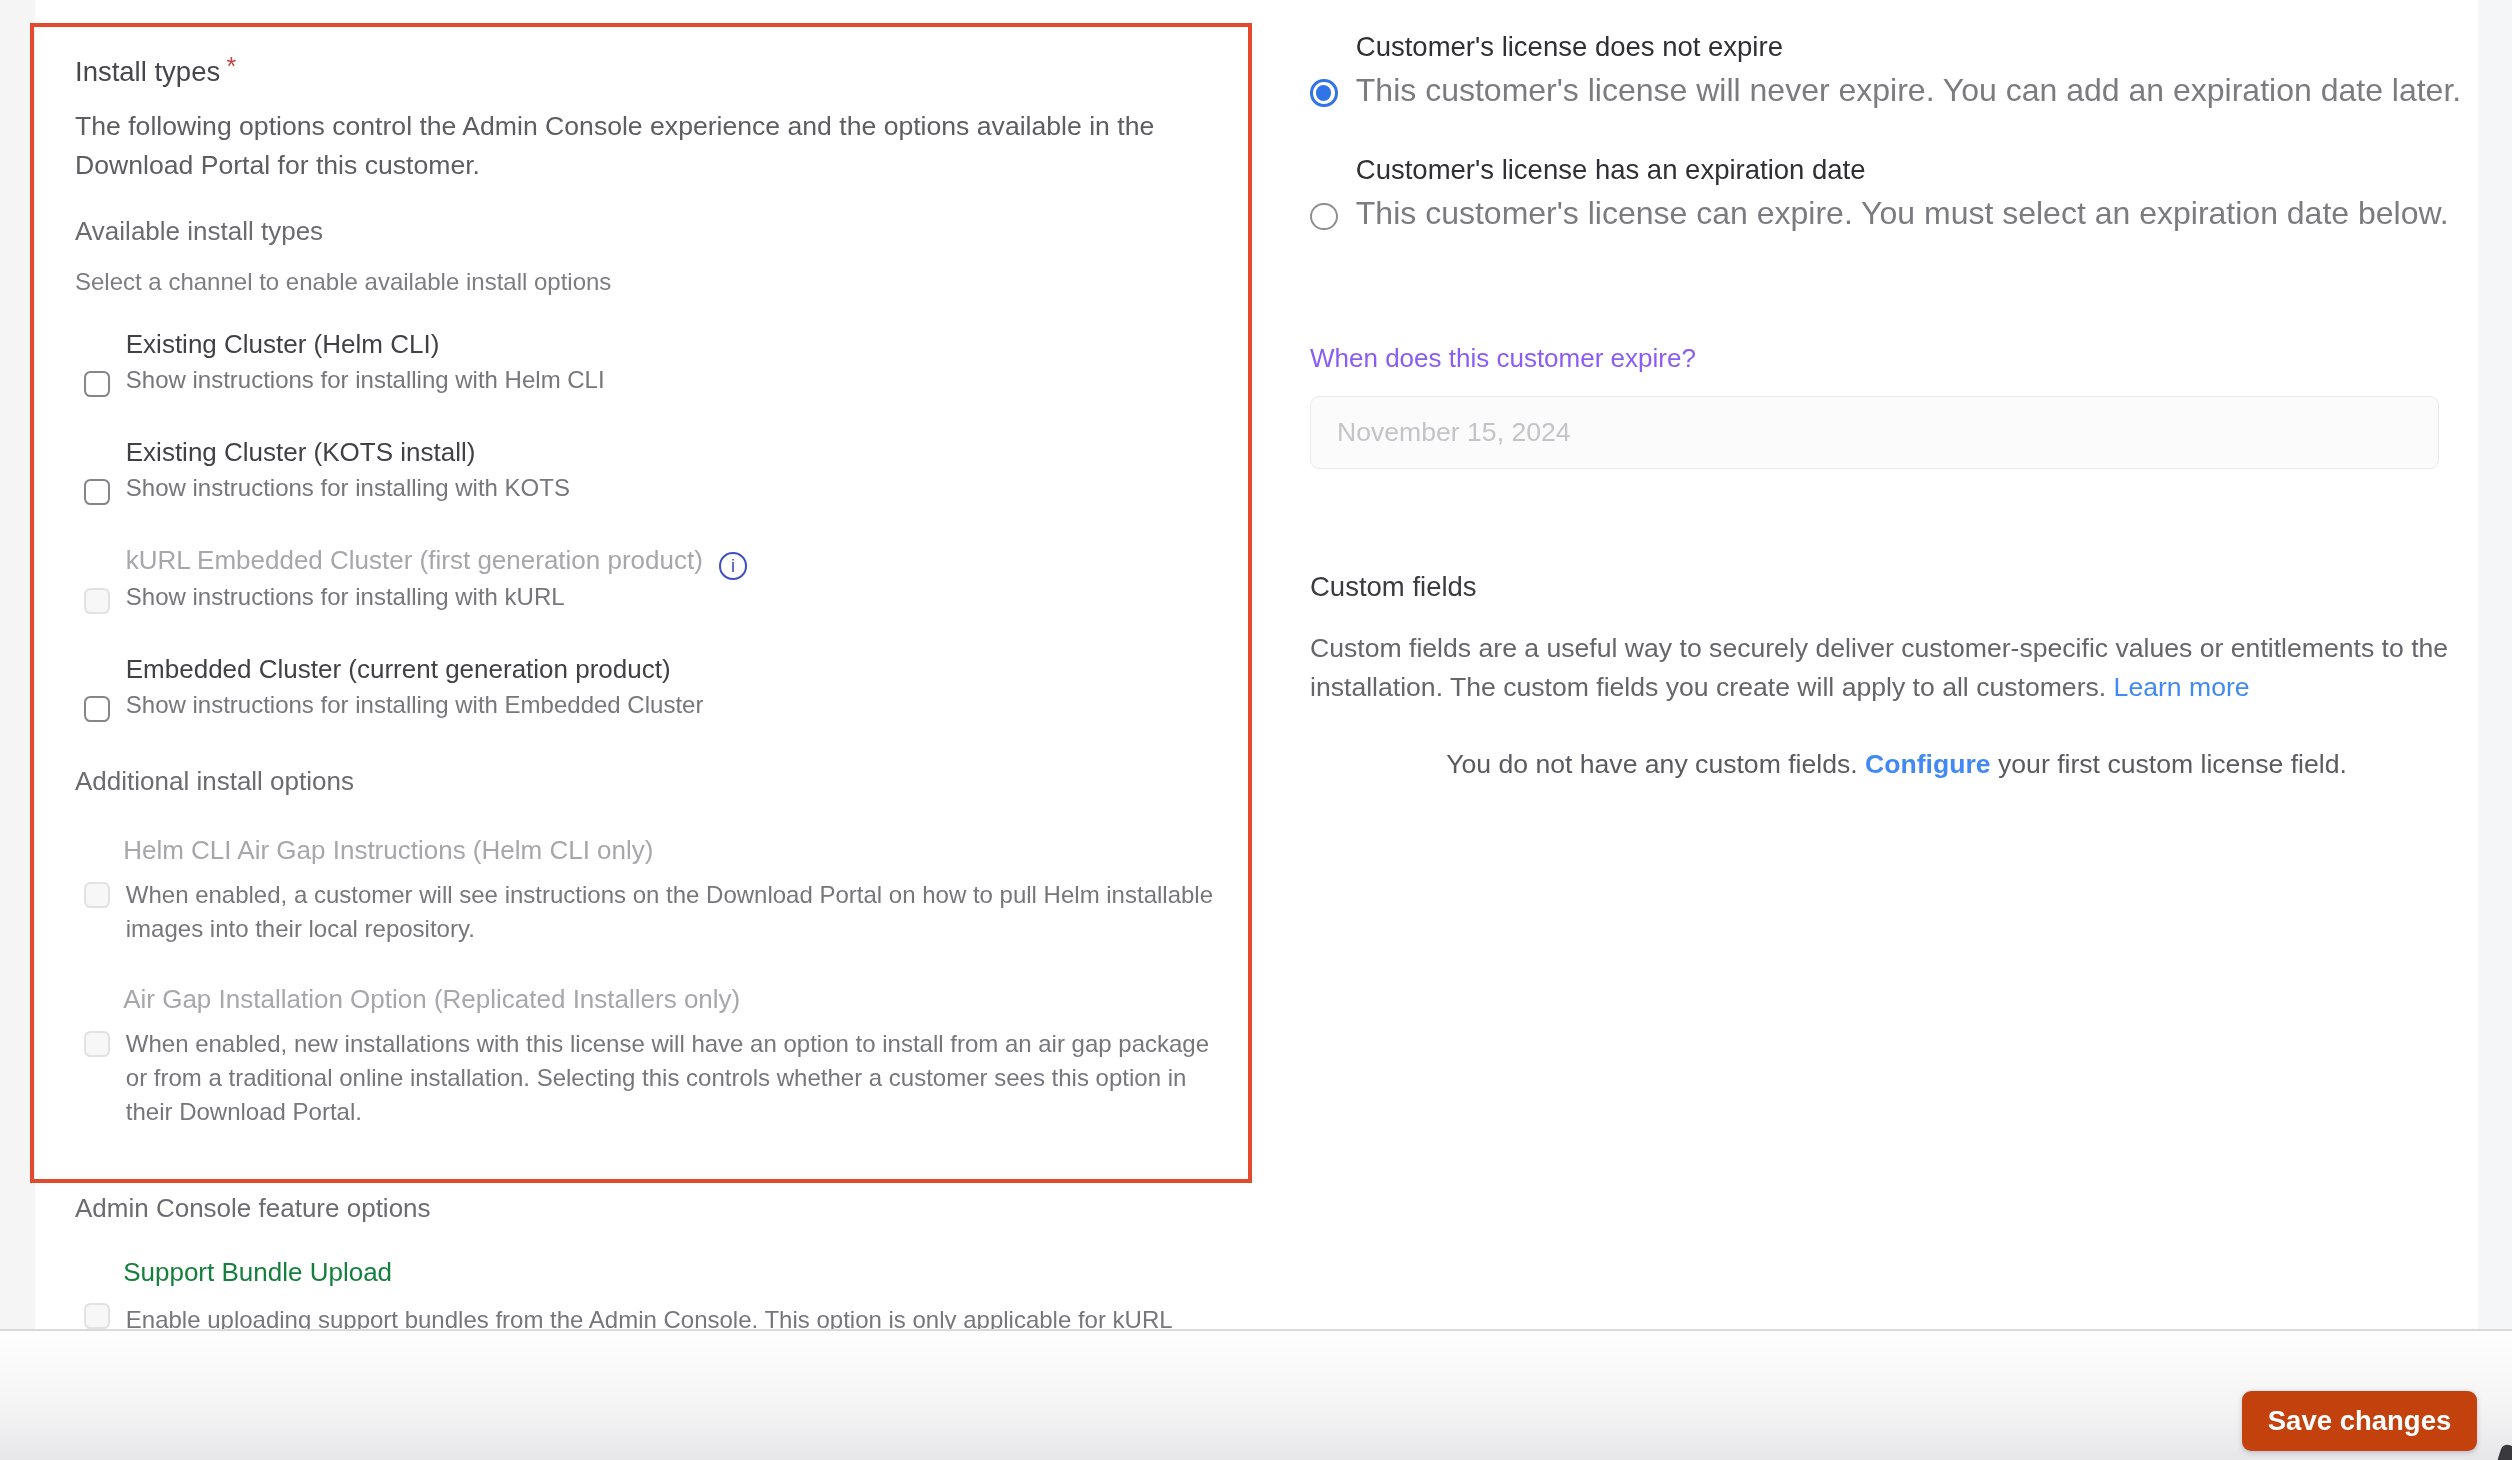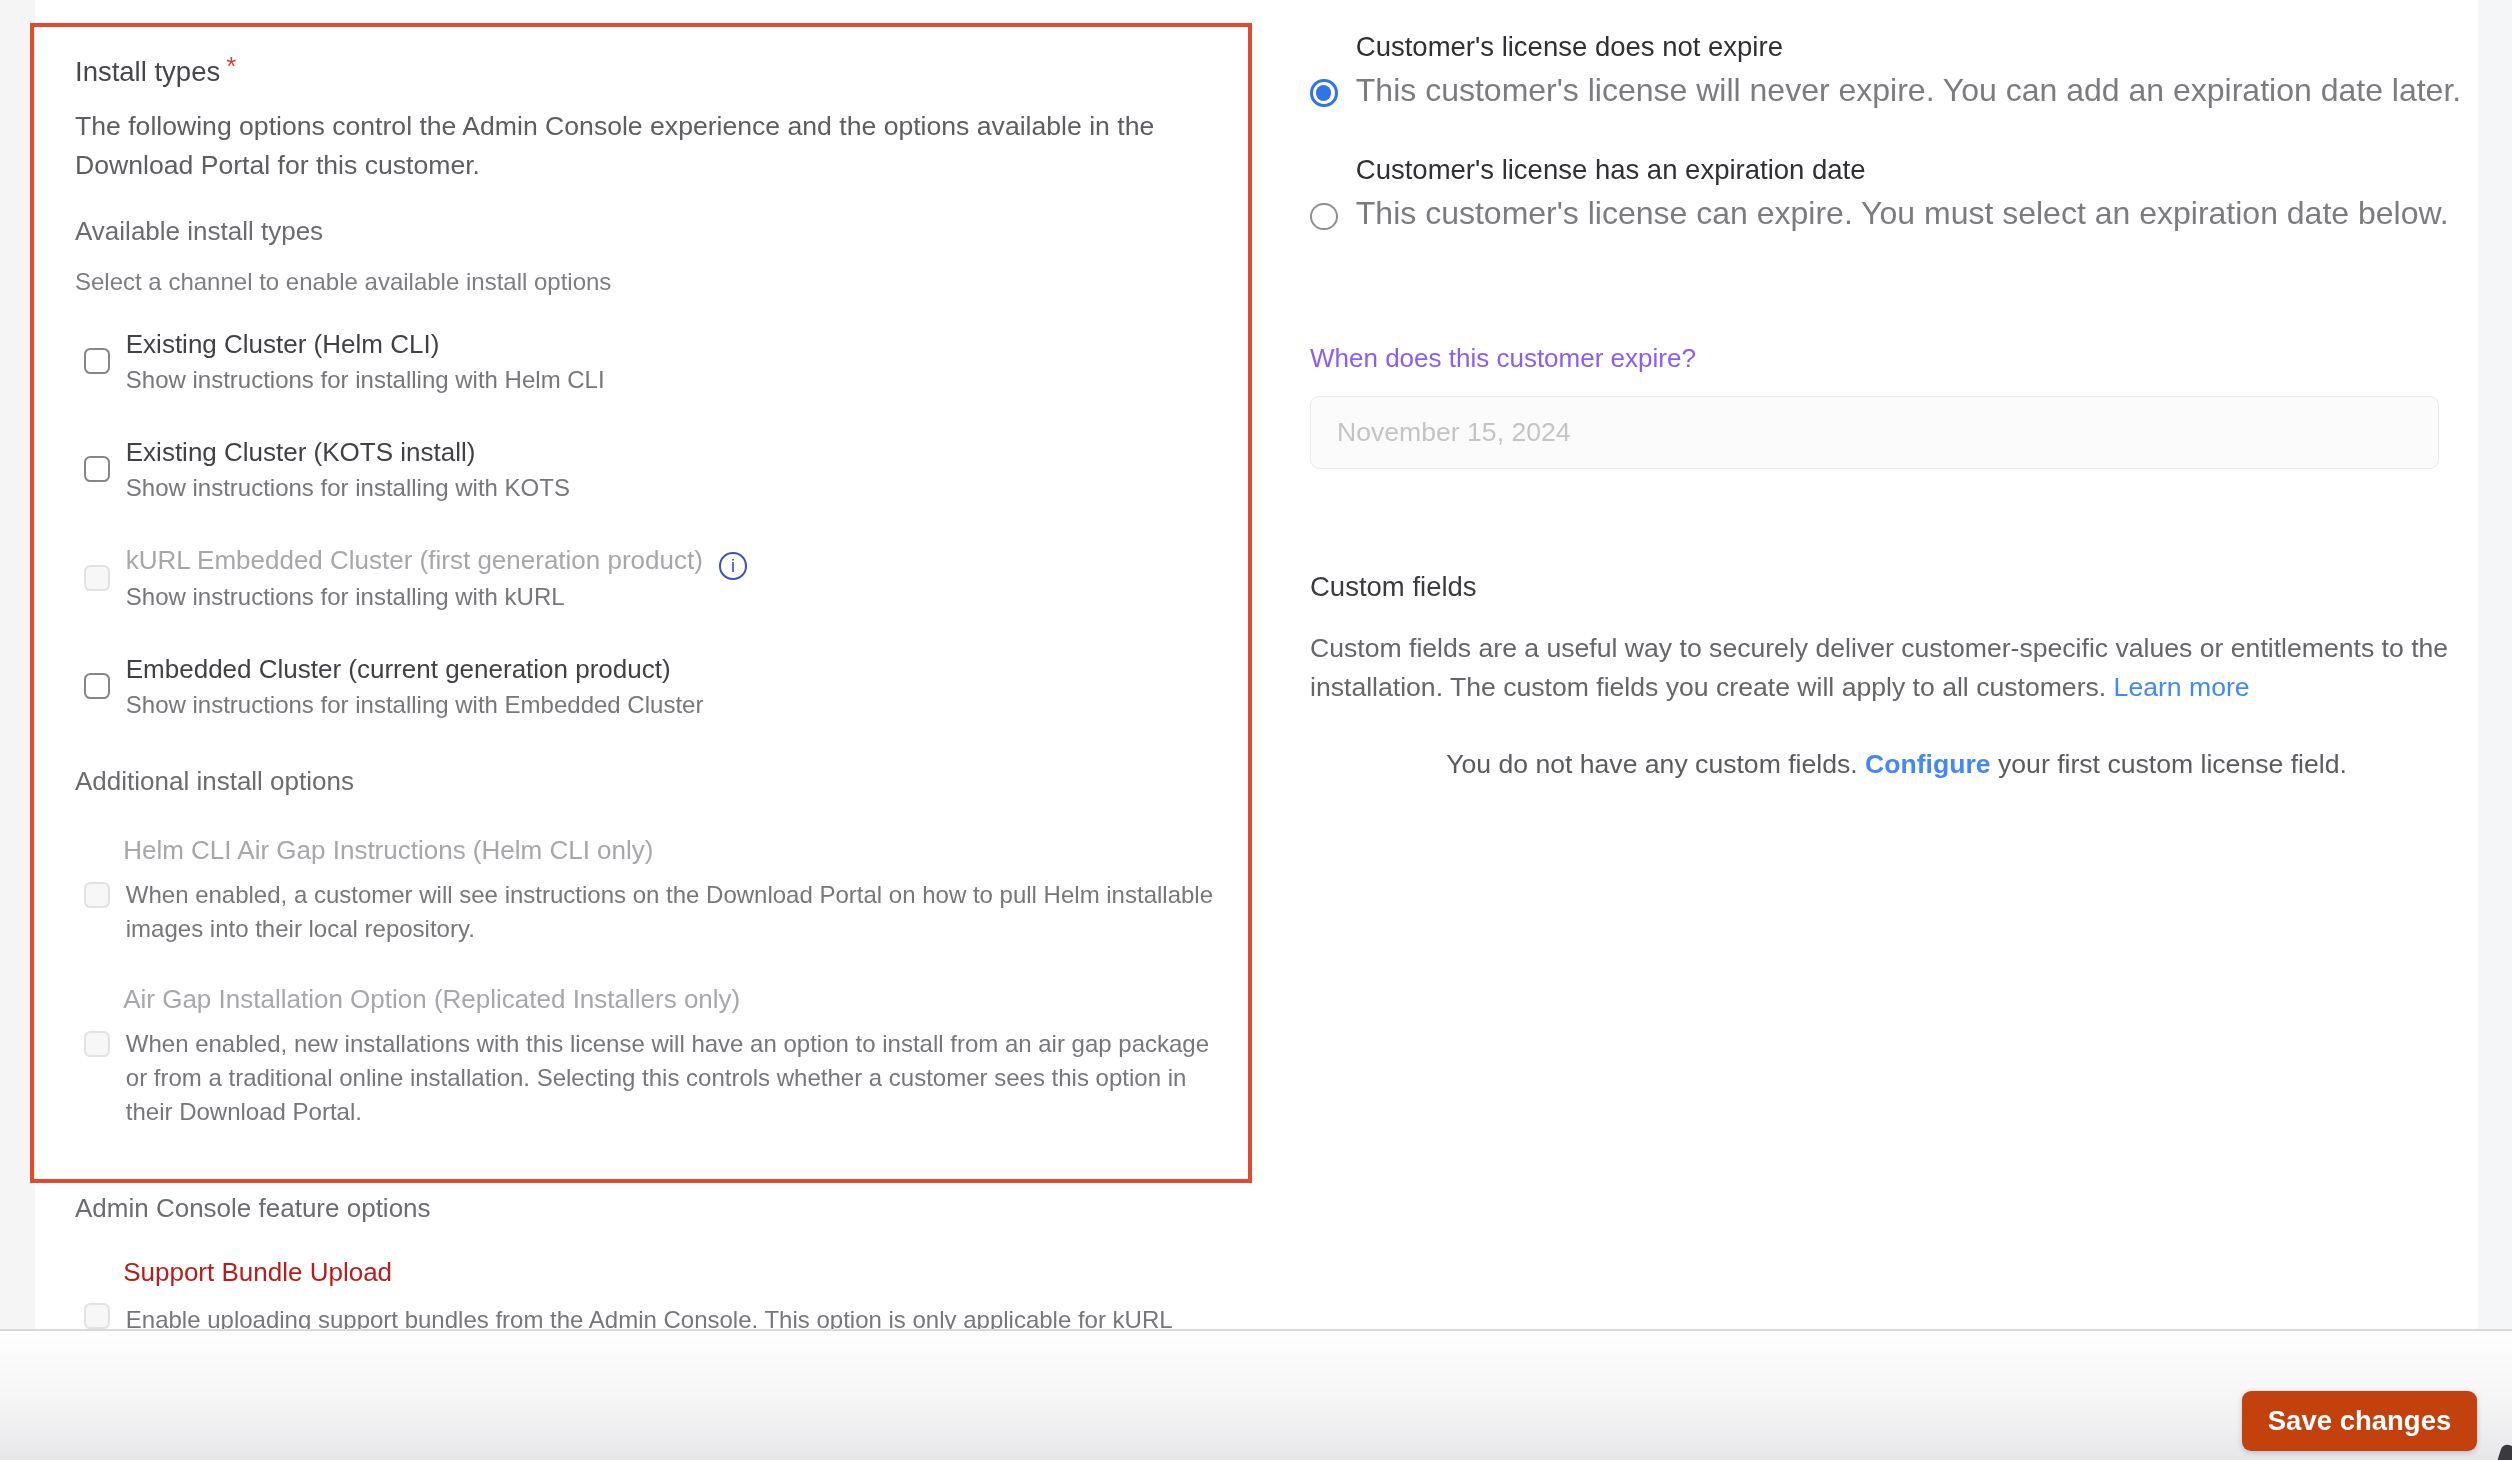--- a/index.html
+++ b/index.html
@@ -42,21 +42,21 @@
   .req    { color: #c0443f; font-size: 25px; vertical-align: 6.4px; margin-left: 6.4px; }
   .para   { font-size: 26.6px; line-height: 39px; color: #5d5d62; max-width: 1127px; }
 
   .section-h { font-size: 26px; line-height: 35px; color: #6b6b70; }
   .sh-available  { margin-top: 29px; }
   .sh-additional { margin-top: 79px; }
   .sh-admin      { margin-top: 62px; }
   .hint { font-size: 24px; line-height: 33px; color: #7d7d82; margin-top: 16.5px; }
 
   .opt-list { margin-top: 27.5px; }
-  .opt { display: flex; align-items: center; gap: 15.6px; margin-bottom: 37px; padding-left: 9.2px; }
+  .opt { display: flex; align-items: flex-end; gap: 15.6px; margin-bottom: 37px; padding-left: 9.2px; }
   .opt-text { display: block; }
   .opt-title { font-size: 26px; line-height: 37px; color: #404045; }
   .opt-title.disabled { color: #a7a7ab; }
   .opt-desc { font-size: 24px; line-height: 34px; color: #76767b; max-width: 1090px; }
 
   .checkbox {
     flex: 0 0 auto;
     width: 26px; height: 26px;
     border: 2.7px solid #85858a; border-radius: 6.4px;
     background: #ffffff;
@@ -202,21 +202,21 @@
         <div class="opt-title disabled">Air Gap Installation Option (Replicated Installers only)</div>
         <div class="airgap-row">
           <div class="checkbox disabled"></div>
           <div class="opt-desc">When enabled, new installations with this license will have an option to install from an air gap package or from a traditional online installation. Selecting this controls whether a customer sees this option in their Download Portal.</div>
         </div>
       </div>
 
       <div class="section-h sh-admin">Admin Console feature options</div>
 
       <div class="admin-group">
-        <div class="opt-title disabled" style="color:#b91c1c">Support Bundle Upload</div>
+        <div class="opt-title disabled" style="color:#15803d">Support Bundle Upload</div>
         <div class="admin-row">
           <div class="checkbox disabled"></div>
           <div class="opt-desc">Enable uploading support bundles from the Admin Console. This option is only applicable for kURL</div>
         </div>
       </div>
 
     </div>
 
     <div class="right-col">
 

